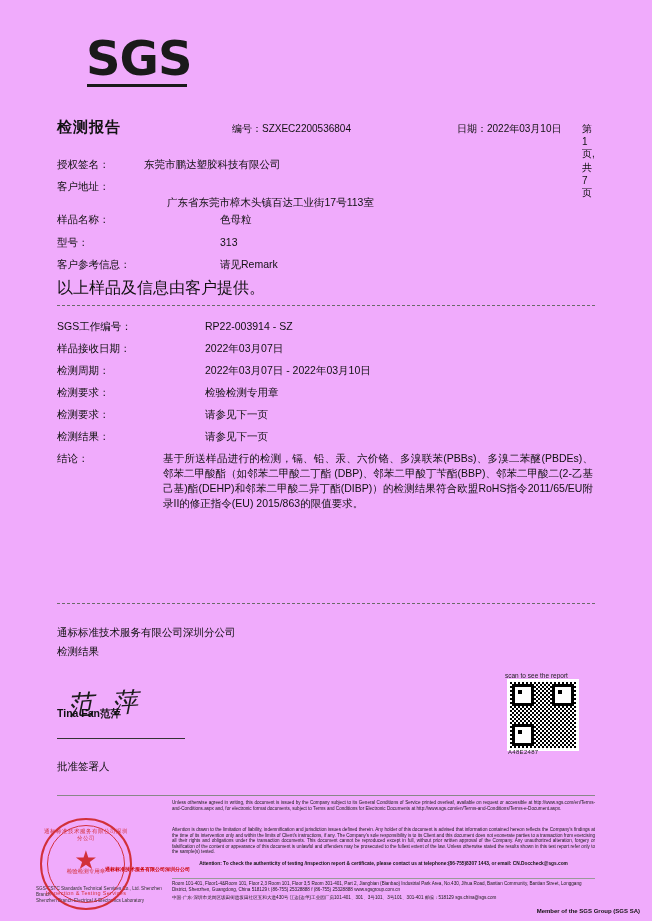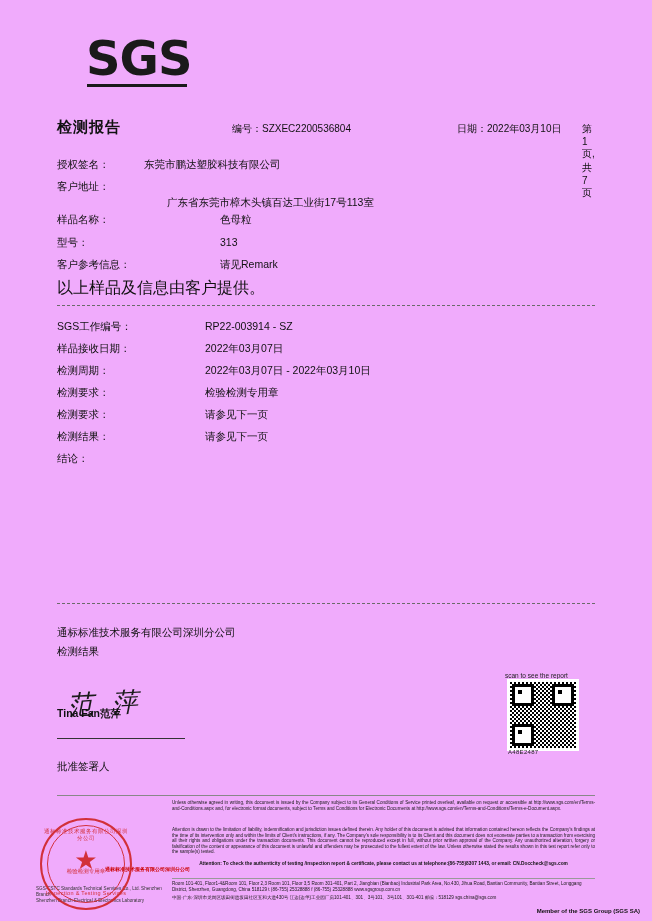--- a/index.html
+++ b/index.html
@@ -444,20 +444,21 @@
     <span class="lbl">检测要求：</span>
     <span class="val val-c">请参见下一页</span>
   </div>
   <div class="field" style="left:57px; top:430px; width:538px;">
     <span class="lbl">检测结果：</span>
     <span class="val val-c">请参见下一页</span>
   </div>
   <div class="field" style="left:57px; top:452px; width:120px;">
     <span class="lbl">结论：</span>
   </div>
+  <div class="conclusion">基于所送样品进行的检测，镉、铅、汞、六价铬、多溴联苯(PBBs)、多溴二苯醚(PBDEs)、邻苯二甲酸酯（如邻苯二甲酸二丁酯 (DBP)、邻苯二甲酸丁苄酯(BBP)、邻苯二甲酸二(2-乙基己基)酯(DEHP)和邻苯二甲酸二异丁酯(DIBP)）的检测结果符合欧盟RoHS指令2011/65/EU附录II的修正指令(EU) 2015/863的限值要求。</div>
 
   <div class="divider" style="top:603px;"></div>
 
   <div class="company-line">通标标准技术服务有限公司深圳分公司</div>
   <div class="authorized">检测结果</div>
   <div class="signature">范 萍</div>
   <div class="sig-rule"></div>
   <div class="sig-name">Tina Fan范萍</div>
   <div class="sig-role">批准签署人</div>
 

